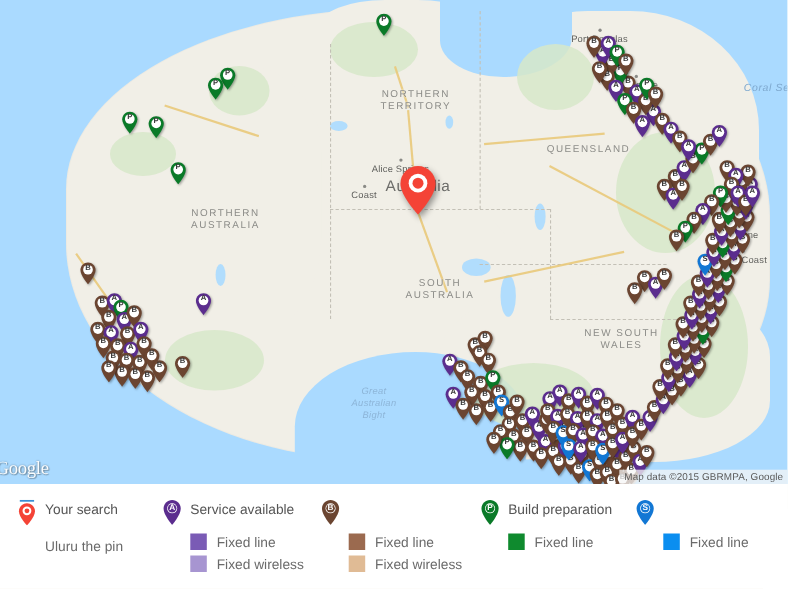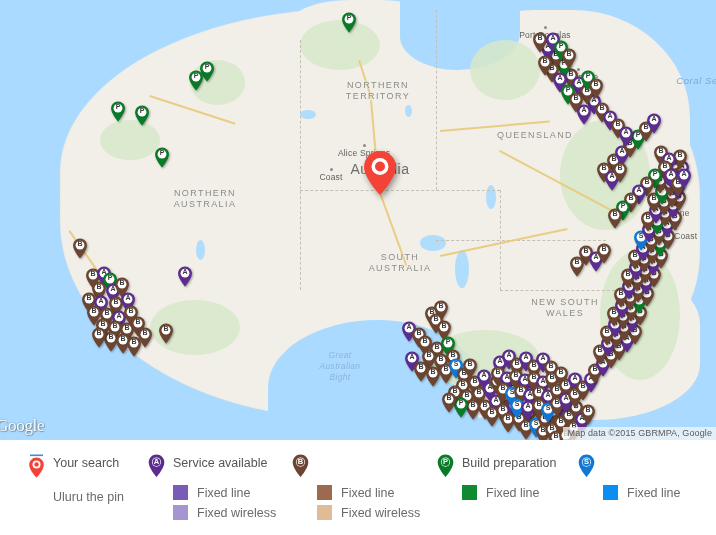--- a/index.html
+++ b/index.html
@@ -1968,21 +1968,21 @@
       <circle cx="17" cy="16.5" r="8.5" fill="#ffffff"></circle>
       <circle cx="17" cy="16.5" r="5" fill="#f44336"></circle>
     </svg>
   </div>
 
   <div id="google-logo">Google</div>
   <div id="map-attribution">Map data ©2015 GBRMPA, Google</div>
 </div>
 
 <div id="legend">
-    <div class="legend-col" style="left: 28px; text-align: center;">
+    <div class="legend-col" style="left: 16px; text-align: center;">
       <div class="legend-head">
         <div class="legend-pin">
           <svg viewBox="0 0 17 24">
             <rect x="2" y="0.5" width="13" height="1.6" fill="#3a8fd4"></rect>
             <path d="M8.5 3.4 C4.5 3.4 1.2 6.7 1.2 10.7 c0 5.3 7.3 12.9 7.3 12.9 s7.3 -7.6 7.3 -12.9 C15.8 6.7 12.5 3.4 8.5 3.4 z" fill="#f44336"></path>
             <circle cx="8.5" cy="10.4" r="4" fill="#ffffff"></circle>
             <circle cx="8.5" cy="10.4" r="2.2" fill="#f44336"></circle>
           </svg>
         </div>
         <div class="legend-title">Your search</div>

